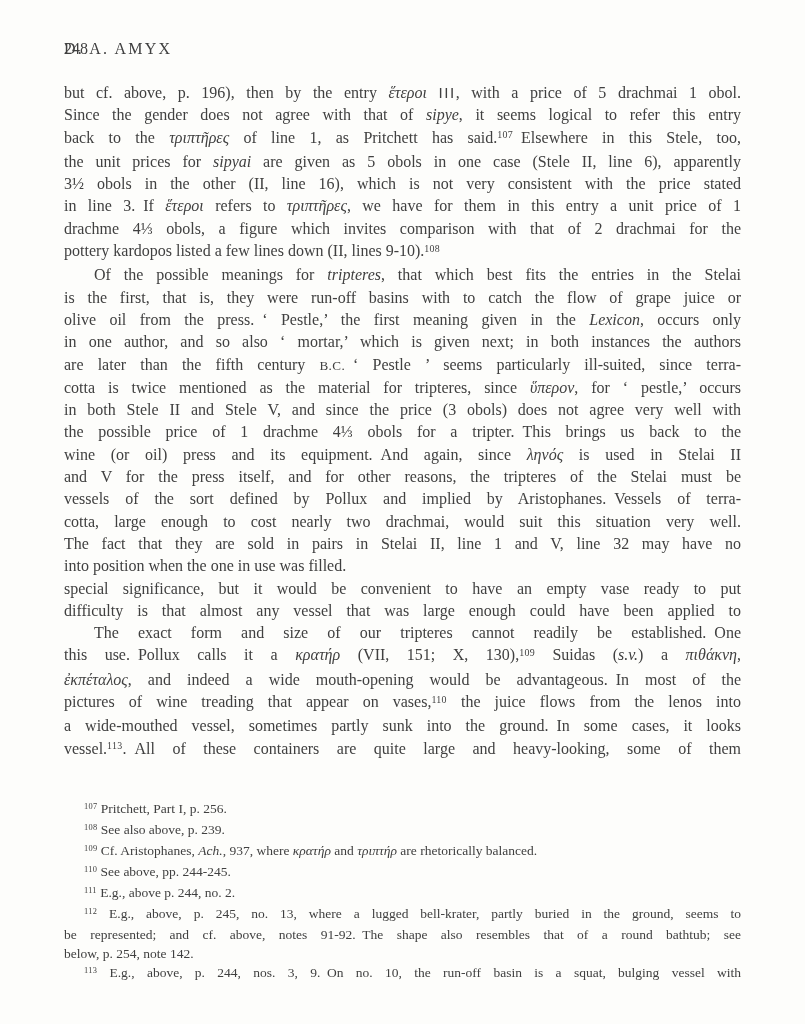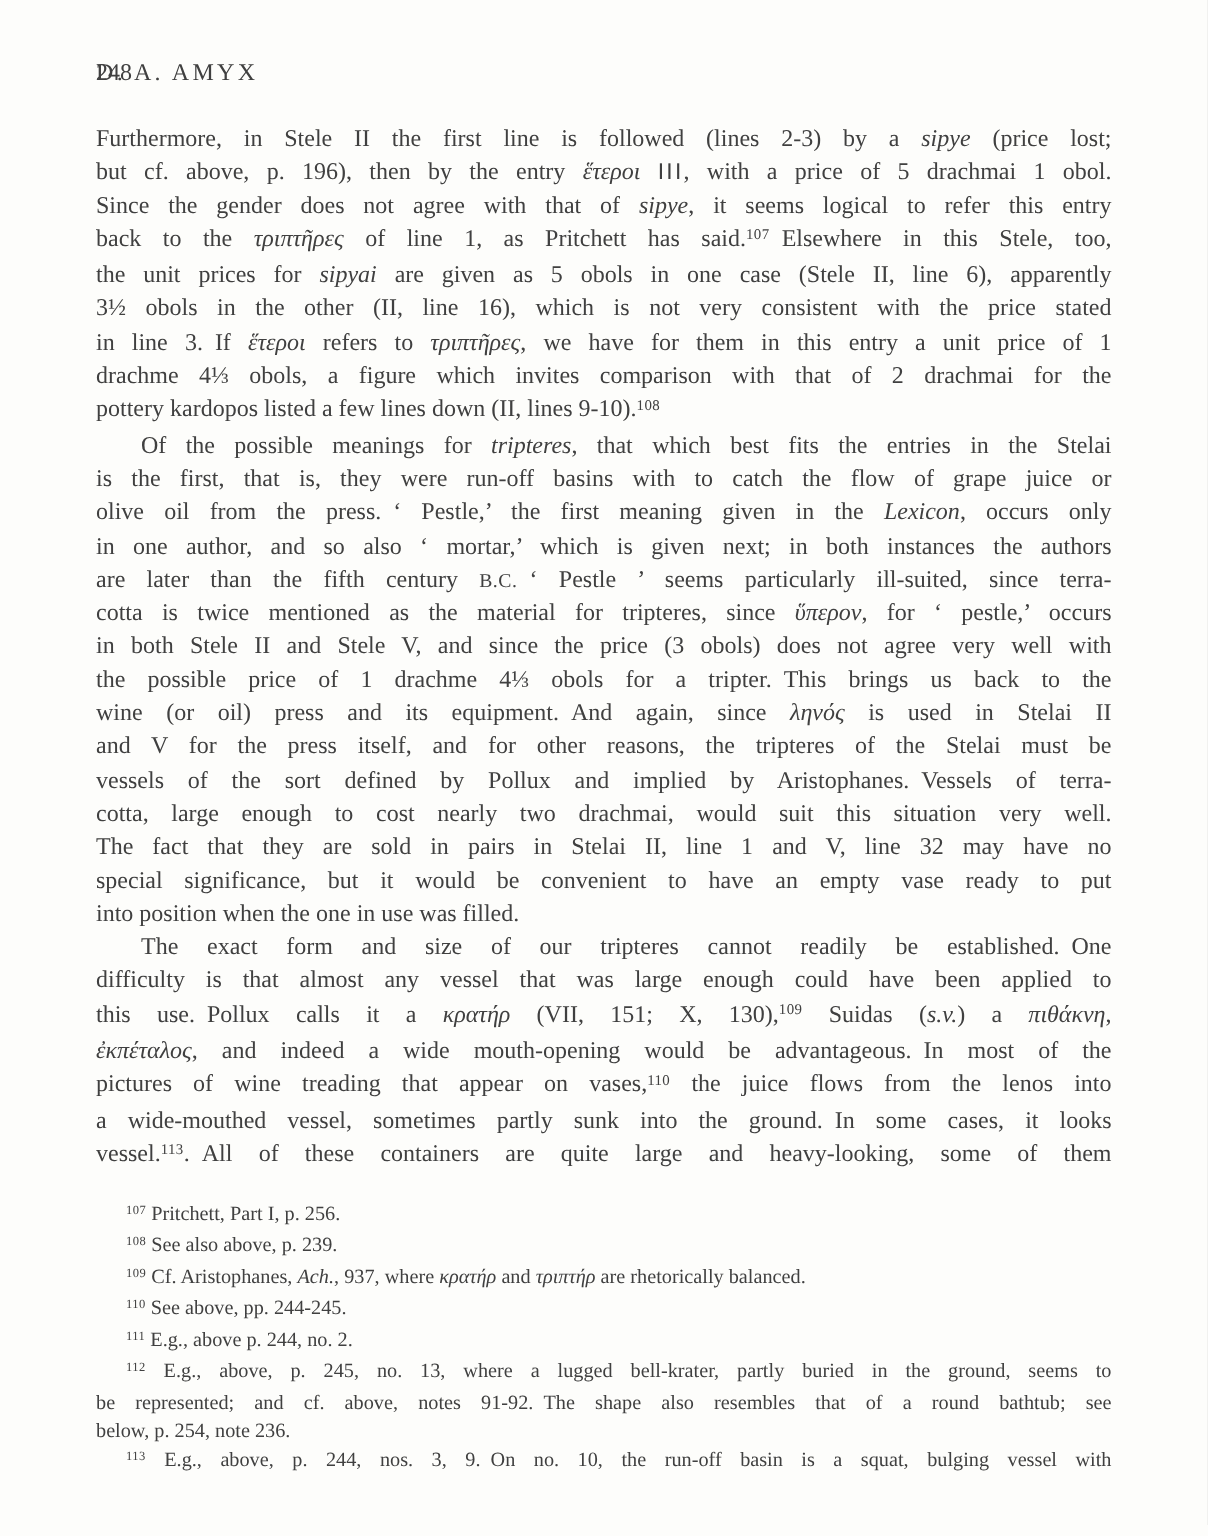--- a/index.html
+++ b/index.html
@@ -52,21 +52,20 @@
 </head>
 <body>
 
 <div class="page" style="background: rgb(253, 253, 251); color: #404040;">
   <header class="running-header">
     <span class="pageno">248</span>
     <span class="running-title">D. A. AMYX</span>
   </header>
   <main class="body-text">
       <div class="para">
-        <div class="line"><span>Furthermore, in Stele II the first line is followed (lines 2-3) by a </span><span class="i">sipye</span><span> (price lost;</span></div>
         <div class="line"><span>but cf. above, p. 196), then by the entry </span><span class="g">ἕτεροι</span><span> </span><span class="sans">III</span><span>, with a price of 5 drachmai 1 obol.</span></div>
         <div class="line"><span>Since the gender does not agree with that of </span><span class="i">sipye</span><span>, it seems logical to refer this entry</span></div>
         <div class="line"><span>back to the </span><span class="g">τριπτῆρες</span><span> of line 1, as Pritchett has said.</span><span class="sup">107</span><span> Elsewhere in this Stele, too,</span></div>
         <div class="line"><span>the unit prices for </span><span class="i">sipyai</span><span> are given as 5 obols in one case (Stele II, line 6), apparently</span></div>
         <div class="line"><span>3½ obols in the other (II, line 16), which is not very consistent with the price stated</span></div>
         <div class="line"><span>in line 3. If </span><span class="g">ἕτεροι</span><span> refers to </span><span class="g">τριπτῆρες</span><span>, we have for them in this entry a unit price of 1</span></div>
         <div class="line"><span>drachme 4⅓ obols, a figure which invites comparison with that of 2 drachmai for the</span></div>
         <div class="line left"><span>pottery kardopos listed a few lines down (II, lines 9-10).</span><span class="sup">108</span></div>
       </div>
       <div class="para">
@@ -76,26 +75,26 @@
         <div class="line"><span>in one author, and so also ‘ mortar,’ which is given next; in both instances the authors</span></div>
         <div class="line"><span>are later than the fifth century </span><span class="sc">B.C.</span><span> ‘ Pestle ’ seems particularly ill-suited, since terra-</span></div>
         <div class="line"><span>cotta is twice mentioned as the material for tripteres, since </span><span class="g">ὕπερον</span><span>, for ‘ pestle,’ occurs</span></div>
         <div class="line"><span>in both Stele II and Stele V, and since the price (3 obols) does not agree very well with</span></div>
         <div class="line"><span>the possible price of 1 drachme 4⅓ obols for a tripter. This brings us back to the</span></div>
         <div class="line"><span>wine (or oil) press and its equipment. And again, since </span><span class="g">ληνός</span><span> is used in Stelai II</span></div>
         <div class="line"><span>and V for the press itself, and for other reasons, the tripteres of the Stelai must be</span></div>
         <div class="line"><span>vessels of the sort defined by Pollux and implied by Aristophanes. Vessels of terra-</span></div>
         <div class="line"><span>cotta, large enough to cost nearly two drachmai, would suit this situation very well.</span></div>
         <div class="line"><span>The fact that they are sold in pairs in Stelai II, line 1 and V, line 32 may have no</span></div>
+        <div class="line left"><span>into position when the one in use was filled.</span></div>
         <div class="line"><span>special significance, but it would be convenient to have an empty vase ready to put</span></div>
-        <div class="line left"><span>into position when the one in use was filled.</span></div>
       </div>
       <div class="para">
+        <div class="line"><span>difficulty is that almost any vessel that was large enough could have been applied to</span></div>
         <div class="line ind"><span>The exact form and size of our tripteres cannot readily be established. One</span></div>
-        <div class="line"><span>difficulty is that almost any vessel that was large enough could have been applied to</span></div>
         <div class="line"><span>this use. Pollux calls it a </span><span class="g">κρατήρ</span><span> (VII, 151; X, 130),</span><span class="sup">109</span><span> Suidas (</span><span class="i">s.v.</span><span>) a </span><span class="g">πιθάκνη</span><span>,</span></div>
         <div class="line"><span class="g">ἐκπέταλος</span><span>, and indeed a wide mouth-opening would be advantageous. In most of the</span></div>
         <div class="line"><span>pictures of wine treading that appear on vases,</span><span class="sup">110</span><span> the juice flows from the lenos into</span></div>
         <div class="line"><span>a wide-mouthed vessel, sometimes partly sunk into the ground. In some cases, it looks</span></div>
         <div class="line"><span>vessel.</span><span class="sup">113</span><span>. All of these containers are quite large and heavy-looking, some of them</span></div>
       </div>
     </main>
   <section class="footnotes">
       <div class="para">
         <div class="line left ind"><span class="sup">107</span><span> Pritchett, Part I, p. 256.</span></div>
@@ -108,19 +107,19 @@
       </div>
       <div class="para">
         <div class="line left ind"><span class="sup">110</span><span> See above, pp. 244-245.</span></div>
       </div>
       <div class="para">
         <div class="line left ind"><span class="sup">111</span><span> E.g., above p. 244, no. 2.</span></div>
       </div>
       <div class="para">
         <div class="line ind"><span class="sup">112</span><span> E.g., above, p. 245, no. 13, where a lugged bell-krater, partly buried in the ground, seems to</span></div>
         <div class="line"><span>be represented; and cf. above, notes 91-92. The shape also resembles that of a round bathtub; see</span></div>
-        <div class="line left"><span>below, p. 254, note 236.</span></div>
+        <div class="line left"><span>below, p. 254, note 142.</span></div>
       </div>
       <div class="para">
         <div class="line ind"><span class="sup">113</span><span> E.g., above, p. 244, nos. 3, 9. On no. 10, the run-off basin is a squat, bulging vessel with</span></div>
       </div>
     </section>
 </div>
 
 </body></html>

